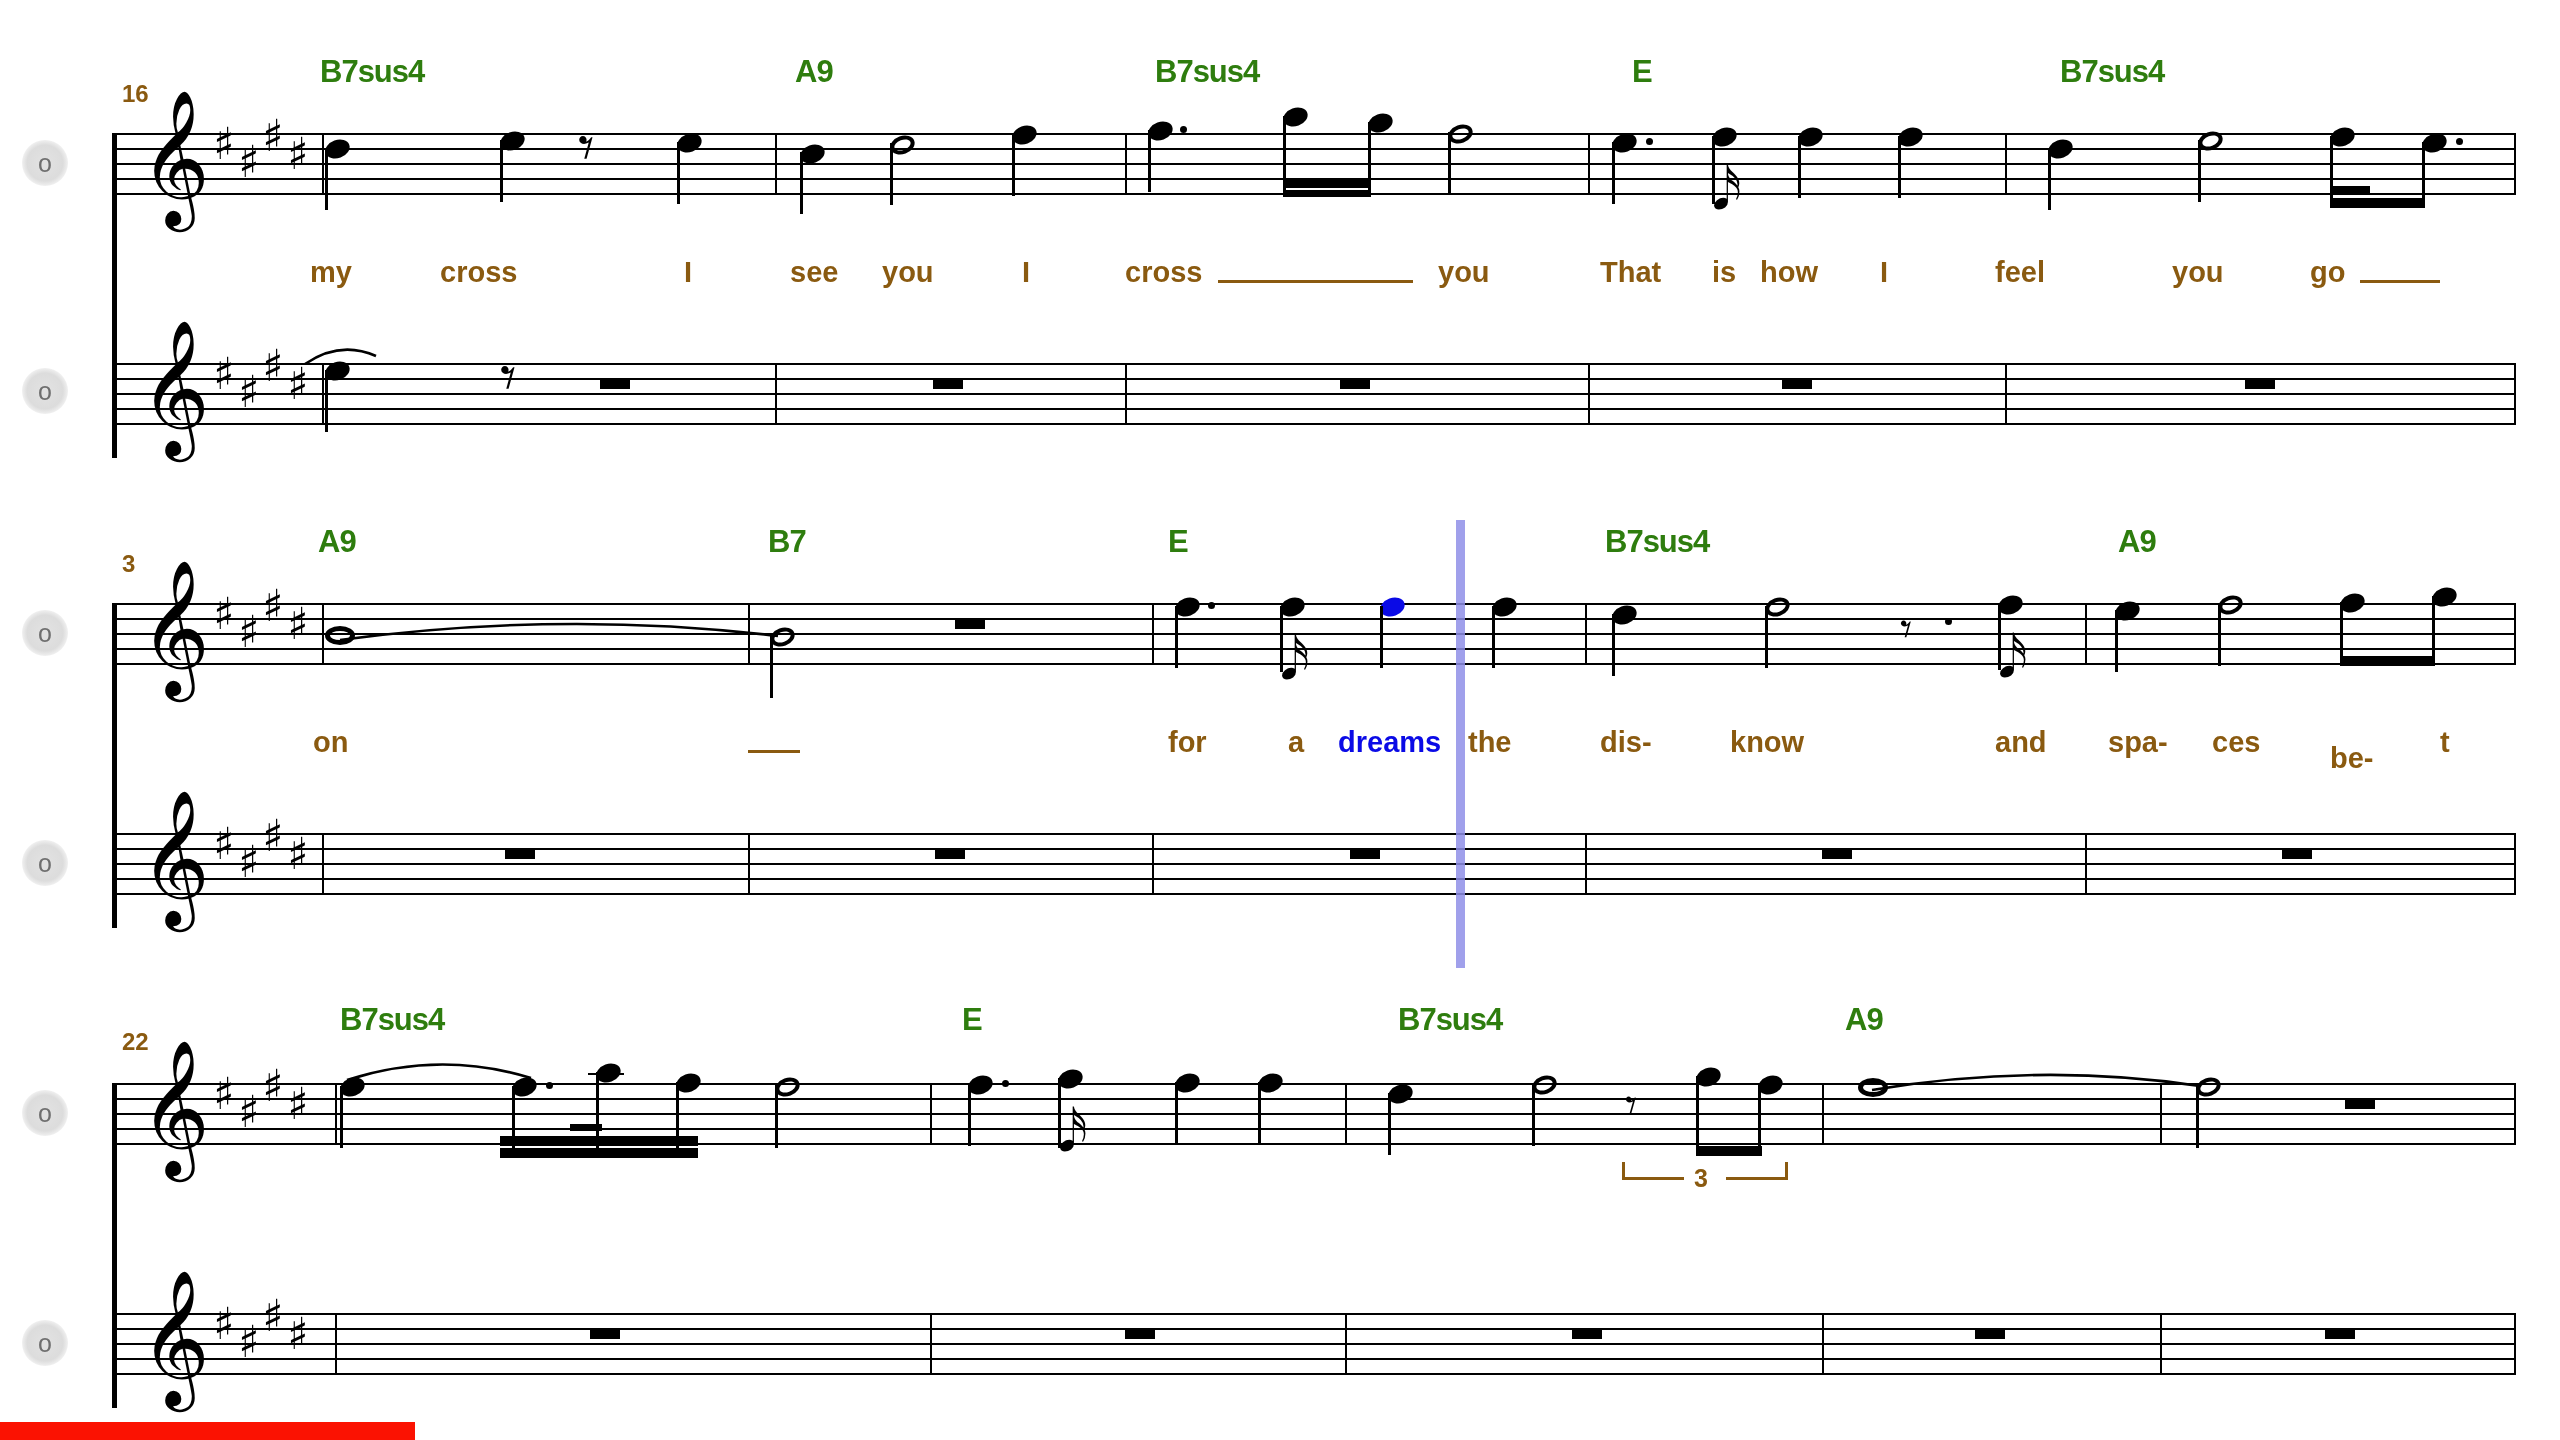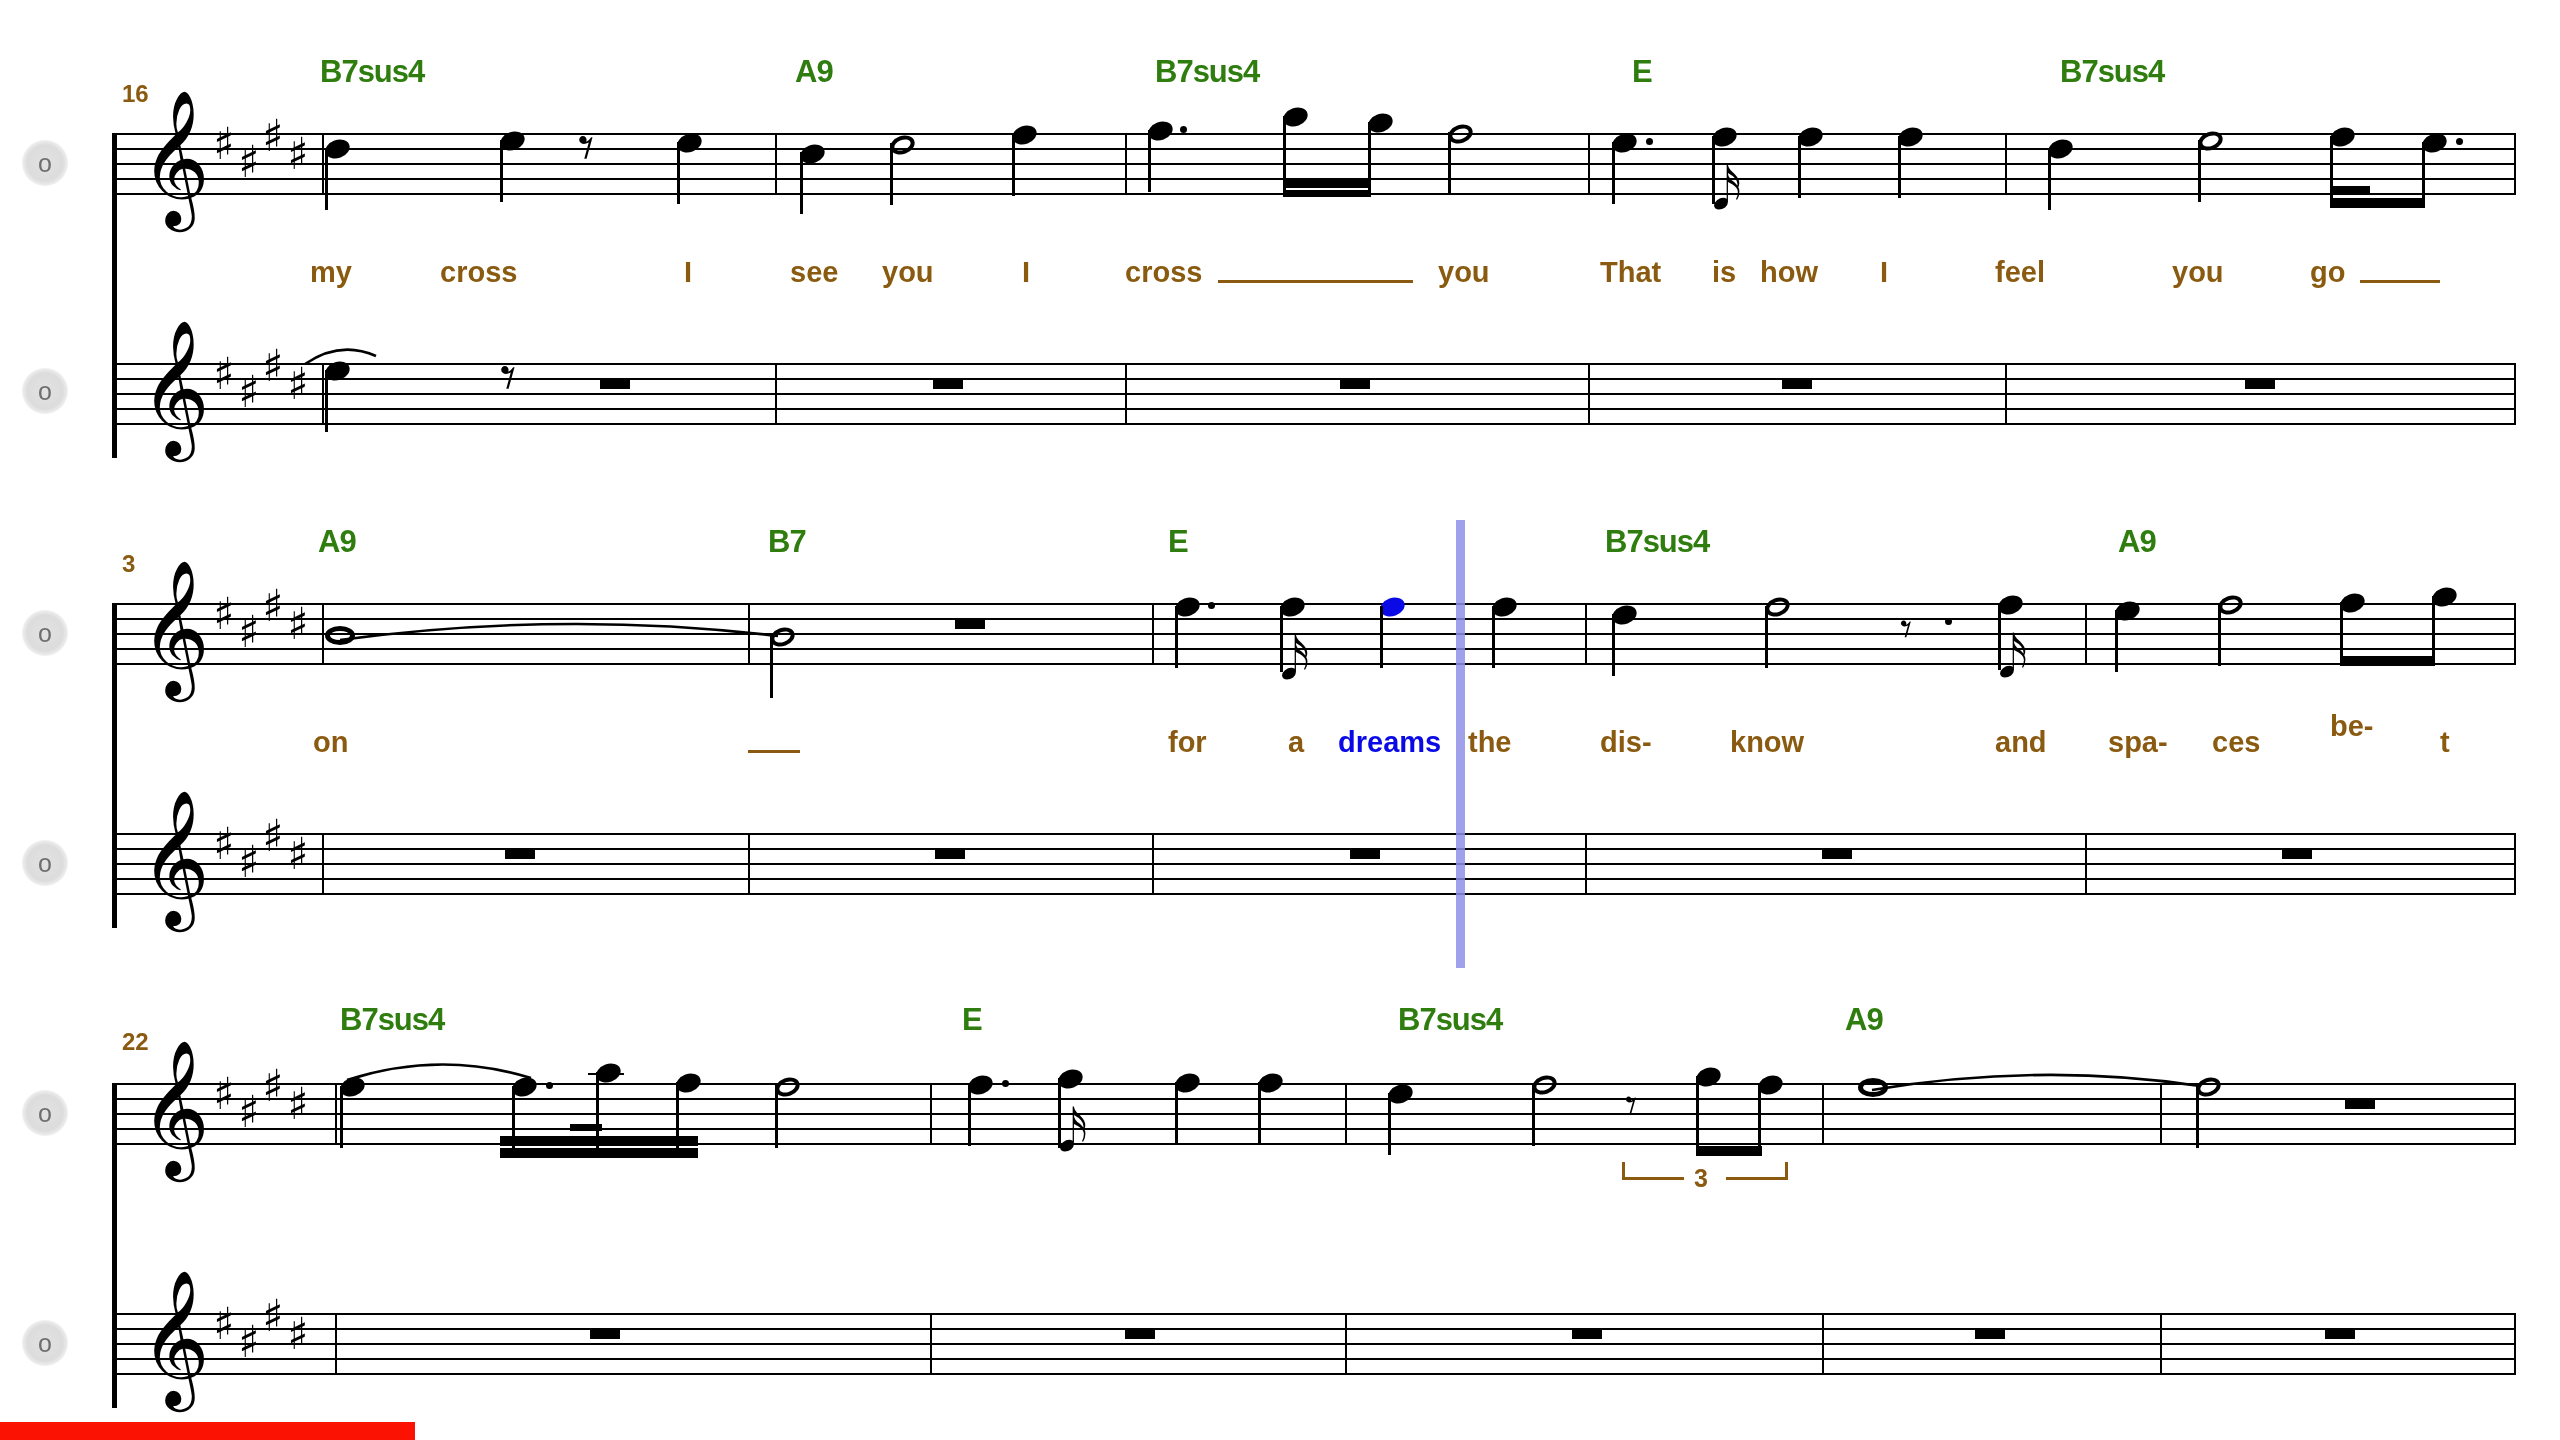--- a/index.html
+++ b/index.html
@@ -489,21 +489,21 @@
     <div class="lyricline" style="left:748px; top:280px; width:52px;"></div>
     <div class="lyric" style="left:1168px; top:258px;">for</div>
     <div class="lyric" style="left:1288px; top:258px;">a</div>
     <div class="lyric sel" style="left:1338px; top:258px;">dreams</div>
     <div class="lyric" style="left:1468px; top:258px;">the</div>
     <div class="lyric" style="left:1600px; top:258px;">dis-</div>
     <div class="lyric" style="left:1730px; top:258px;">know</div>
     <div class="lyric" style="left:1995px; top:258px;">and</div>
     <div class="lyric" style="left:2108px; top:258px;">spa-</div>
     <div class="lyric" style="left:2212px; top:258px;">ces</div>
-    <div class="lyric" style="left:2330px; top:242px;">be-</div>
+    <div class="lyric" style="left:2330px; top:274px;">be-</div>
     <div class="lyric" style="left:2440px; top:258px;">t</div>
 
     <div class="staff" style="left:114px; top:363px; width:2402px; height:62px;">
       <div class="line"></div>
       <div class="line"></div>
       <div class="line"></div>
       <div class="line"></div>
       <div class="line"></div>
     </div>
 

